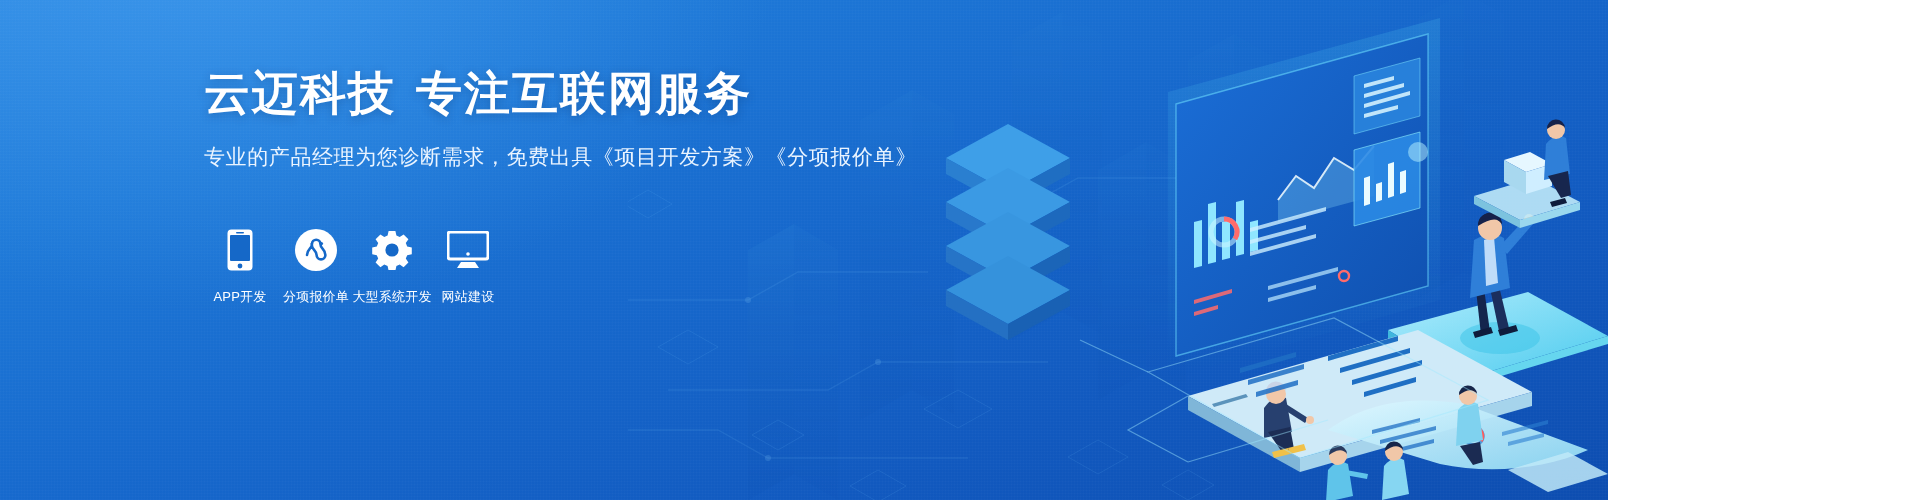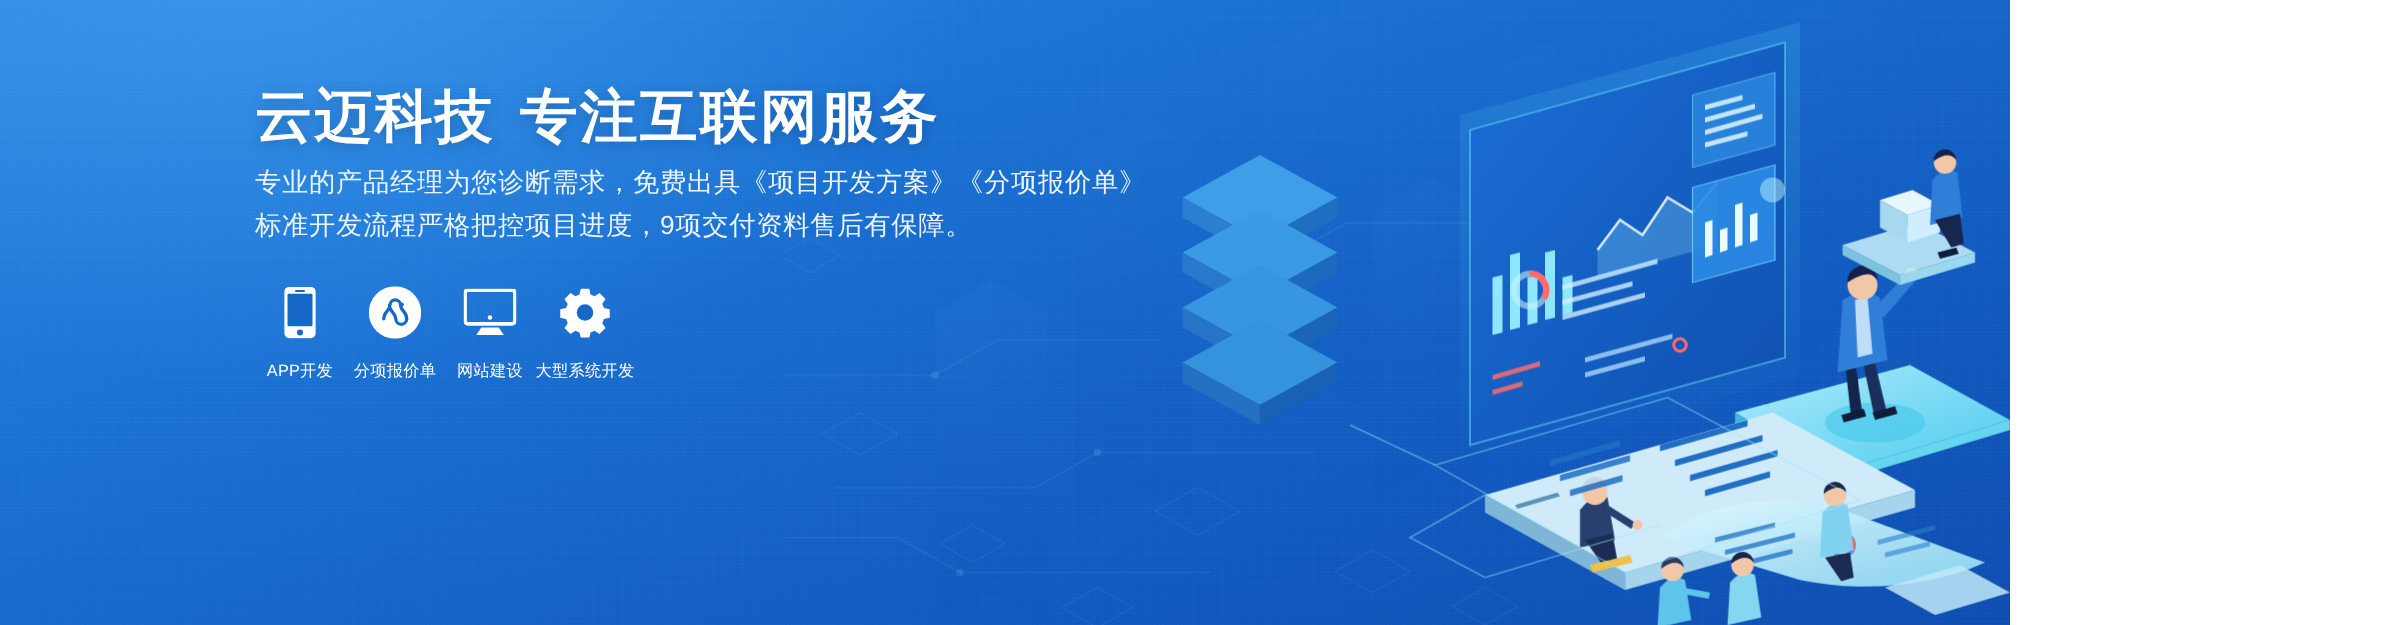--- a/index.html
+++ b/index.html
@@ -34,21 +34,21 @@
     font-weight: bold;
     color: #ffffff;
     letter-spacing: 2px;
     line-height: 1.18;
     white-space: nowrap;
     text-shadow: 0 2px 10px rgba(4,40,90,0.28);
   }
   .headline .gap { display:inline-block; width: 20px; }
 
   .sub {
-    margin-top: 10px;
+    margin-top: 20px;
     font-size: 21px;
     color: #eaf4ff;
     line-height: 1.62;
     letter-spacing: .6px;
     white-space: nowrap;
     font-weight: normal;
   }
   .sub .line2 { display:block; }
 
   
@@ -356,21 +356,20 @@
         <path d="M560 396 L500 430 L560 462"></path>
       </g>
     </svg>
   </div>
 
   <div class="copy">
     <h1 class="headline"><span>云迈科技</span><span class="gap"></span><span>专注互联网服务</span></h1>
 
     <div class="sub">
       <span class="line1">专业的产品经理为您诊断需求，免费出具《项目开发方案》《分项报价单》</span>
-      <span class="line2">标准开发流程严格把控项目进度，9项交付资料售后有保障。</span>
     </div>
   </div>
 
   <div class="services">
 
     <div class="service">
       <span class="glyph">
         <svg width="26" height="42" viewBox="0 0 26 42">
           <rect x="0.5" y="0.5" width="25" height="41" rx="4" fill="#ffffff"></rect>
           <rect x="3" y="6" width="20" height="26" rx="1" fill="#1568c8"></rect>
@@ -388,33 +387,33 @@
           <path d="M12 26 c0 -6 5 -6 5 -11 a4.2 4.2 0 0 1 8.4 0 c0 5 5 5 5 11 a4.4 4.4 0 0 1 -8.8 0 c0 -5 -5 -5 -5 -11" fill="none" stroke="#1568c8" stroke-width="2.6" stroke-linecap="round"></path>
           <circle cx="26.4" cy="14.6" r="1.7" fill="#1568c8"></circle>
         </svg>
       </span>
       <span class="lbl">分项报价单</span>
     </div>
 
 
     <div class="service">
       <span class="glyph">
+        <svg width="40" height="40" viewBox="0 0 40 40">
+          <path d="M16.6 1 h6.8 l1 4.6 3.3 1.4 3.9 -2.6 4.8 4.8 -2.6 3.9 1.4 3.3 4.6 1 v6.8 l-4.6 1 -1.4 3.3 2.6 3.9 -4.8 4.8 -3.9 -2.6 -3.3 1.4 -1 4.6 h-6.8 l-1 -4.6 -3.3 -1.4 -3.9 2.6 -4.8 -4.8 2.6 -3.9 -1.4 -3.3 -4.6 -1 v-6.8 l4.6 -1 1.4 -3.3 -2.6 -3.9 4.8 -4.8 3.9 2.6 3.3 -1.4z" fill="#ffffff"></path>
+          <circle cx="20" cy="20" r="6.6" fill="#1568c8"></circle>
+        </svg>
+      </span>
+      <span class="lbl">大型系统开发</span>
+    </div>
+
+    <div class="service">
+      <span class="glyph">
         <svg width="42" height="38" viewBox="0 0 42 38">
           <rect x="1" y="1" width="40" height="27" rx="2.4" fill="none" stroke="#ffffff" stroke-width="3"></rect>
           <circle cx="21" cy="23" r="1.8" fill="#ffffff"></circle>
           <path d="M14 31 h14 l4 6 h-22z" fill="#ffffff"></path>
         </svg>
       </span>
       <span class="lbl">网站建设</span>
     </div>
 
-    <div class="service">
-      <span class="glyph">
-        <svg width="40" height="40" viewBox="0 0 40 40">
-          <path d="M16.6 1 h6.8 l1 4.6 3.3 1.4 3.9 -2.6 4.8 4.8 -2.6 3.9 1.4 3.3 4.6 1 v6.8 l-4.6 1 -1.4 3.3 2.6 3.9 -4.8 4.8 -3.9 -2.6 -3.3 1.4 -1 4.6 h-6.8 l-1 -4.6 -3.3 -1.4 -3.9 2.6 -4.8 -4.8 2.6 -3.9 -1.4 -3.3 -4.6 -1 v-6.8 l4.6 -1 1.4 -3.3 -2.6 -3.9 4.8 -4.8 3.9 2.6 3.3 -1.4z" fill="#ffffff"></path>
-          <circle cx="20" cy="20" r="6.6" fill="#1568c8"></circle>
-        </svg>
-      </span>
-      <span class="lbl">大型系统开发</span>
-    </div>
-
   </div>
 </div>
 
 </body></html>

